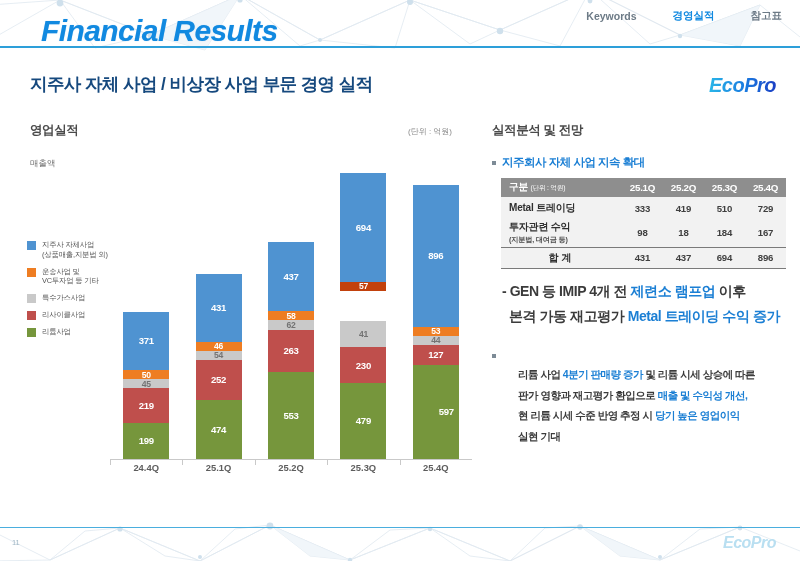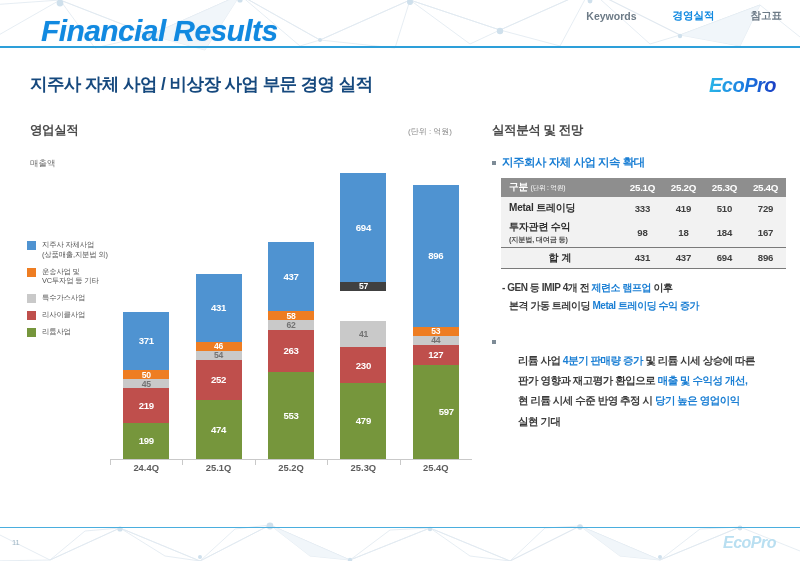--- a/index.html
+++ b/index.html
@@ -98,21 +98,21 @@
   }
   table.kpi tbody tr.r2 td { height: 28px; }
   table.kpi tbody td.name { text-align: left; padding-left: 8px; font-size: 10px; color: #2f2f2f; }
   table.kpi tbody td.name .sub { display: block; font-size: 7.2px; font-weight: bold; color: #4a4a4a; margin-top: 1px; }
   table.kpi tbody tr.total td {
     background: #f2f2f2; border-top: 1.6px solid #7a7a7a; border-bottom: 1.6px solid #7a7a7a;
     height: 21px;
   }
   table.kpi tbody tr.total td.name { text-align: center; padding-left: 0; letter-spacing: 3px; }
 
-  .sub-line { margin: 10px 0 0 10px; font-size: 10px; color: #3b3b3b; font-weight: bold; letter-spacing: -0.45px; line-height: 1.85; }
+  .sub-line { margin: 10px 0 0 10px; font-size: 14px; color: #3b3b3b; font-weight: bold; letter-spacing: -0.45px; line-height: 1.85; }
   .hl { color: #1b7fd4; }
 
   .para { margin: 6px 0 0 10px; font-size: 10.5px; color: #3b3b3b; font-weight: bold; letter-spacing: -0.5px; line-height: 1.95; }
 
   
   .footer-rule { position: absolute; left: 0; bottom: 33px; width: 800px; height: 1.5px; background: #4aaede; }
   .page-num { position: absolute; left: 12px; bottom: 14px; font-size: 7.5px; color: #9fb6c4; }
 </style>
 </head>
 <body>
@@ -260,21 +260,21 @@
       <div class="bar-group" style="left: 230.4px;">
         <div class="seg" style="height: 75.5756px; background: rgb(118, 150, 60);">
           <span class="lbl">479</span>
         </div>
         <div class="seg" style="height: 36.2889px; background: rgb(191, 79, 76);">
           <span class="lbl">230</span>
         </div>
         <div class="seg gray thin" style="height: 26px; background: rgb(201, 201, 201); margin-top: 30px;">
           <span class="lbl">41</span>
         </div>
-        <div class="seg thin" style="height: 9px; background: #404040;">
+        <div class="seg thin" style="height: 9px; background: #c2410c;">
           <span class="lbl">57</span>
         </div>
         <div class="seg" style="height: 109.498px; background: rgb(79, 147, 209);">
           <span class="lbl">694</span>
         </div>
       </div>
       <div class="tick" style="left: 289.6px;"></div>
       <div class="bar-group" style="left: 302.8px;">
         <div class="seg" style="height: 94.1933px; background: rgb(118, 150, 60); padding-left: 21px;">
           <span class="lbl">597</span>
@@ -348,21 +348,21 @@
           <td>896</td>
         </tr>
       </tbody>
     </table>
 
     <div class="sub-line">
       <div>
         <span>- GEN 등 IMIP 4개 전 </span><span class="hl">제련소 램프업</span><span> 이후</span>
       </div>
       <div style="padding-left:7px">
-        <span>본격 가동 트레이딩 </span><span class="hl">Metal 트레이딩 수익 증가</span>
+        <span>본격 가동 재고평가 </span><span class="hl">Metal 트레이딩 수익 증가</span>
       </div>
     </div>
 
     <div class="bullet-head" style="margin-top:18px">
       <span class="bullet-sq"></span>
       <div class="para" style="margin:16px; color:#3b3b3b">
         <div>
           <span>리튬 사업 </span><span class="hl">4분기 판매량 증가</span><span> 및 리튬 시세 상승에 따른</span>
         </div>
         <div>

